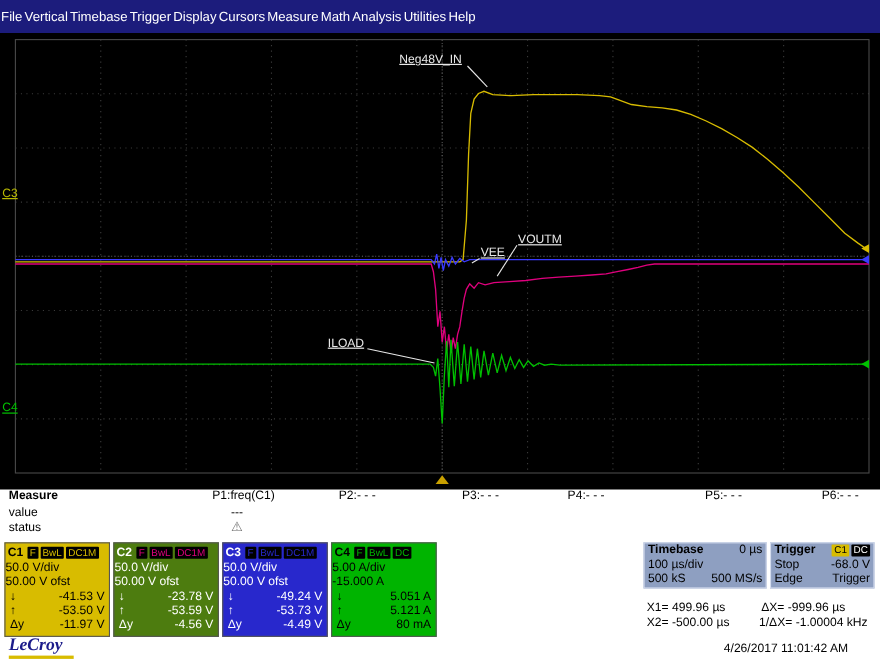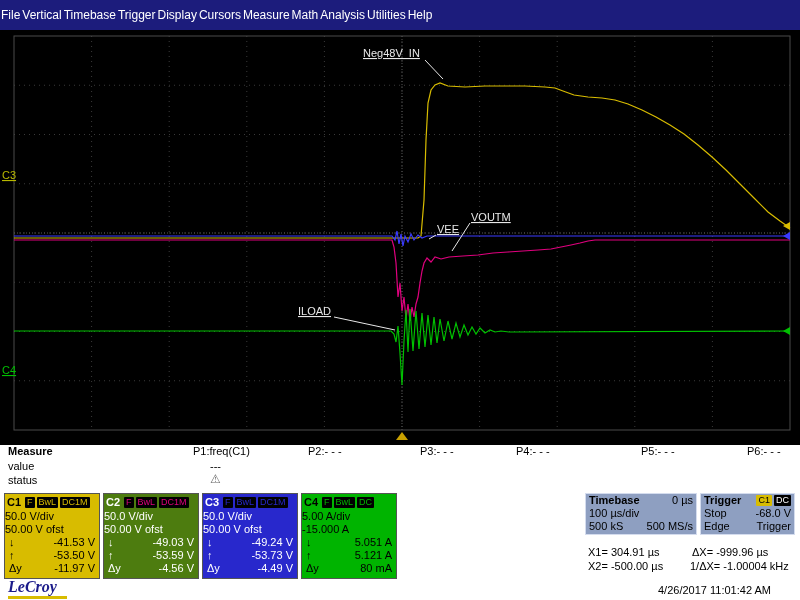--- a/index.html
+++ b/index.html
@@ -143,21 +143,21 @@
       <div class="chan-head">
         <span class="chan-id">C2</span>
         <span class="chan-badge" style="color: rgb(224, 0, 126);">F</span>
         <span class="chan-badge" style="color: rgb(224, 0, 126);">BwL</span>
         <span class="chan-badge" style="color: rgb(224, 0, 126);">DC1M</span>
       </div>
       <div class="chan-row center">50.0 V/div</div>
       <div class="chan-row center">50.00 V ofst</div>
       <div class="chan-row split">
         <span>↓</span>
-        <span>-49.03 V</span>
+        <span>-23.78 V</span>
       </div>
       <div class="chan-row split">
         <span>↑</span>
         <span>-53.59 V</span>
       </div>
       <div class="chan-row split">
         <span>Δy</span>
         <span>-4.56 V</span>
       </div>
     </div>
@@ -232,19 +232,19 @@
   <div class="ib-row">
     <span>Stop</span>
     <span>-68.0 V</span>
   </div>
   <div class="ib-row">
     <span>Edge</span>
     <span>Trigger</span>
   </div>
 </div>
 
-<span class="mtext" style="left:588px;top:546px">X1=  304.91 µs</span>
+<span class="mtext" style="left:588px;top:546px">X1=  499.96 µs</span>
 <span class="mtext" style="left:692px;top:546px">ΔX=  -999.96 µs</span>
 <span class="mtext" style="left:588px;top:560px">X2= -500.00 µs</span>
 <span class="mtext" style="left:690px;top:560px">1/ΔX= -1.00004 kHz</span>
 
 <span class="logo">LeCroy</span>
 <span class="timestamp">4/26/2017 11:01:42 AM</span>
 
 </body></html>

